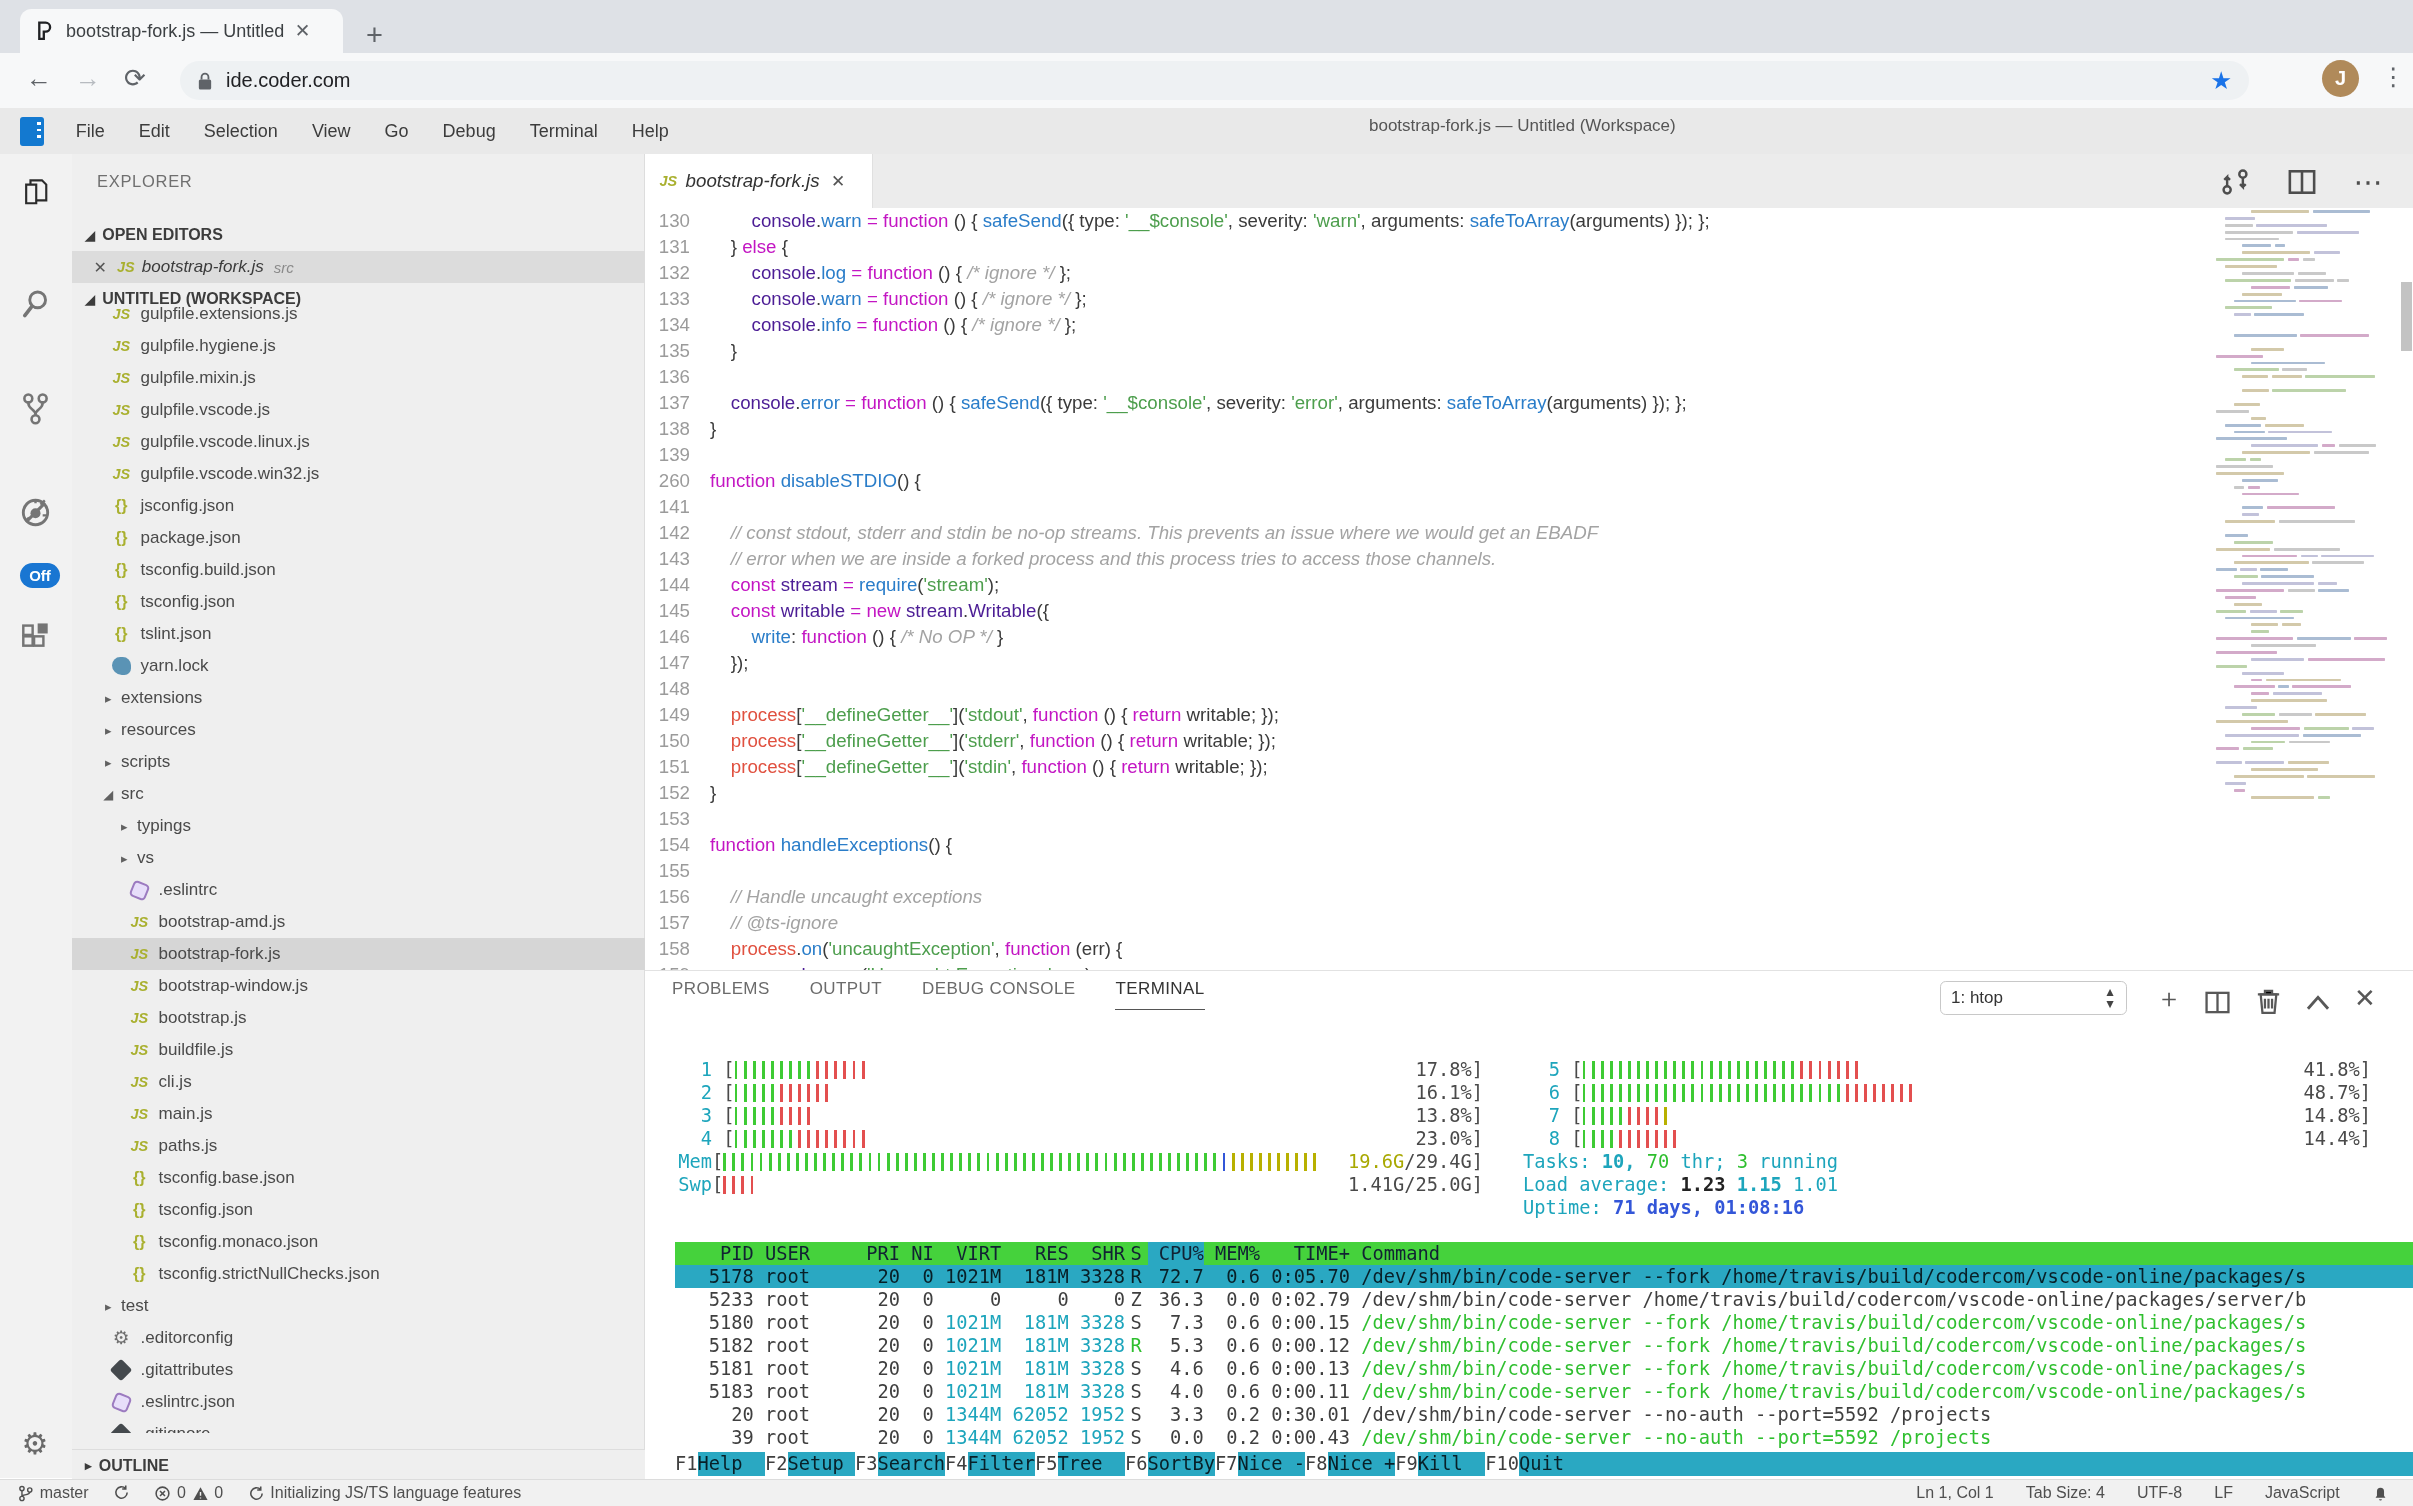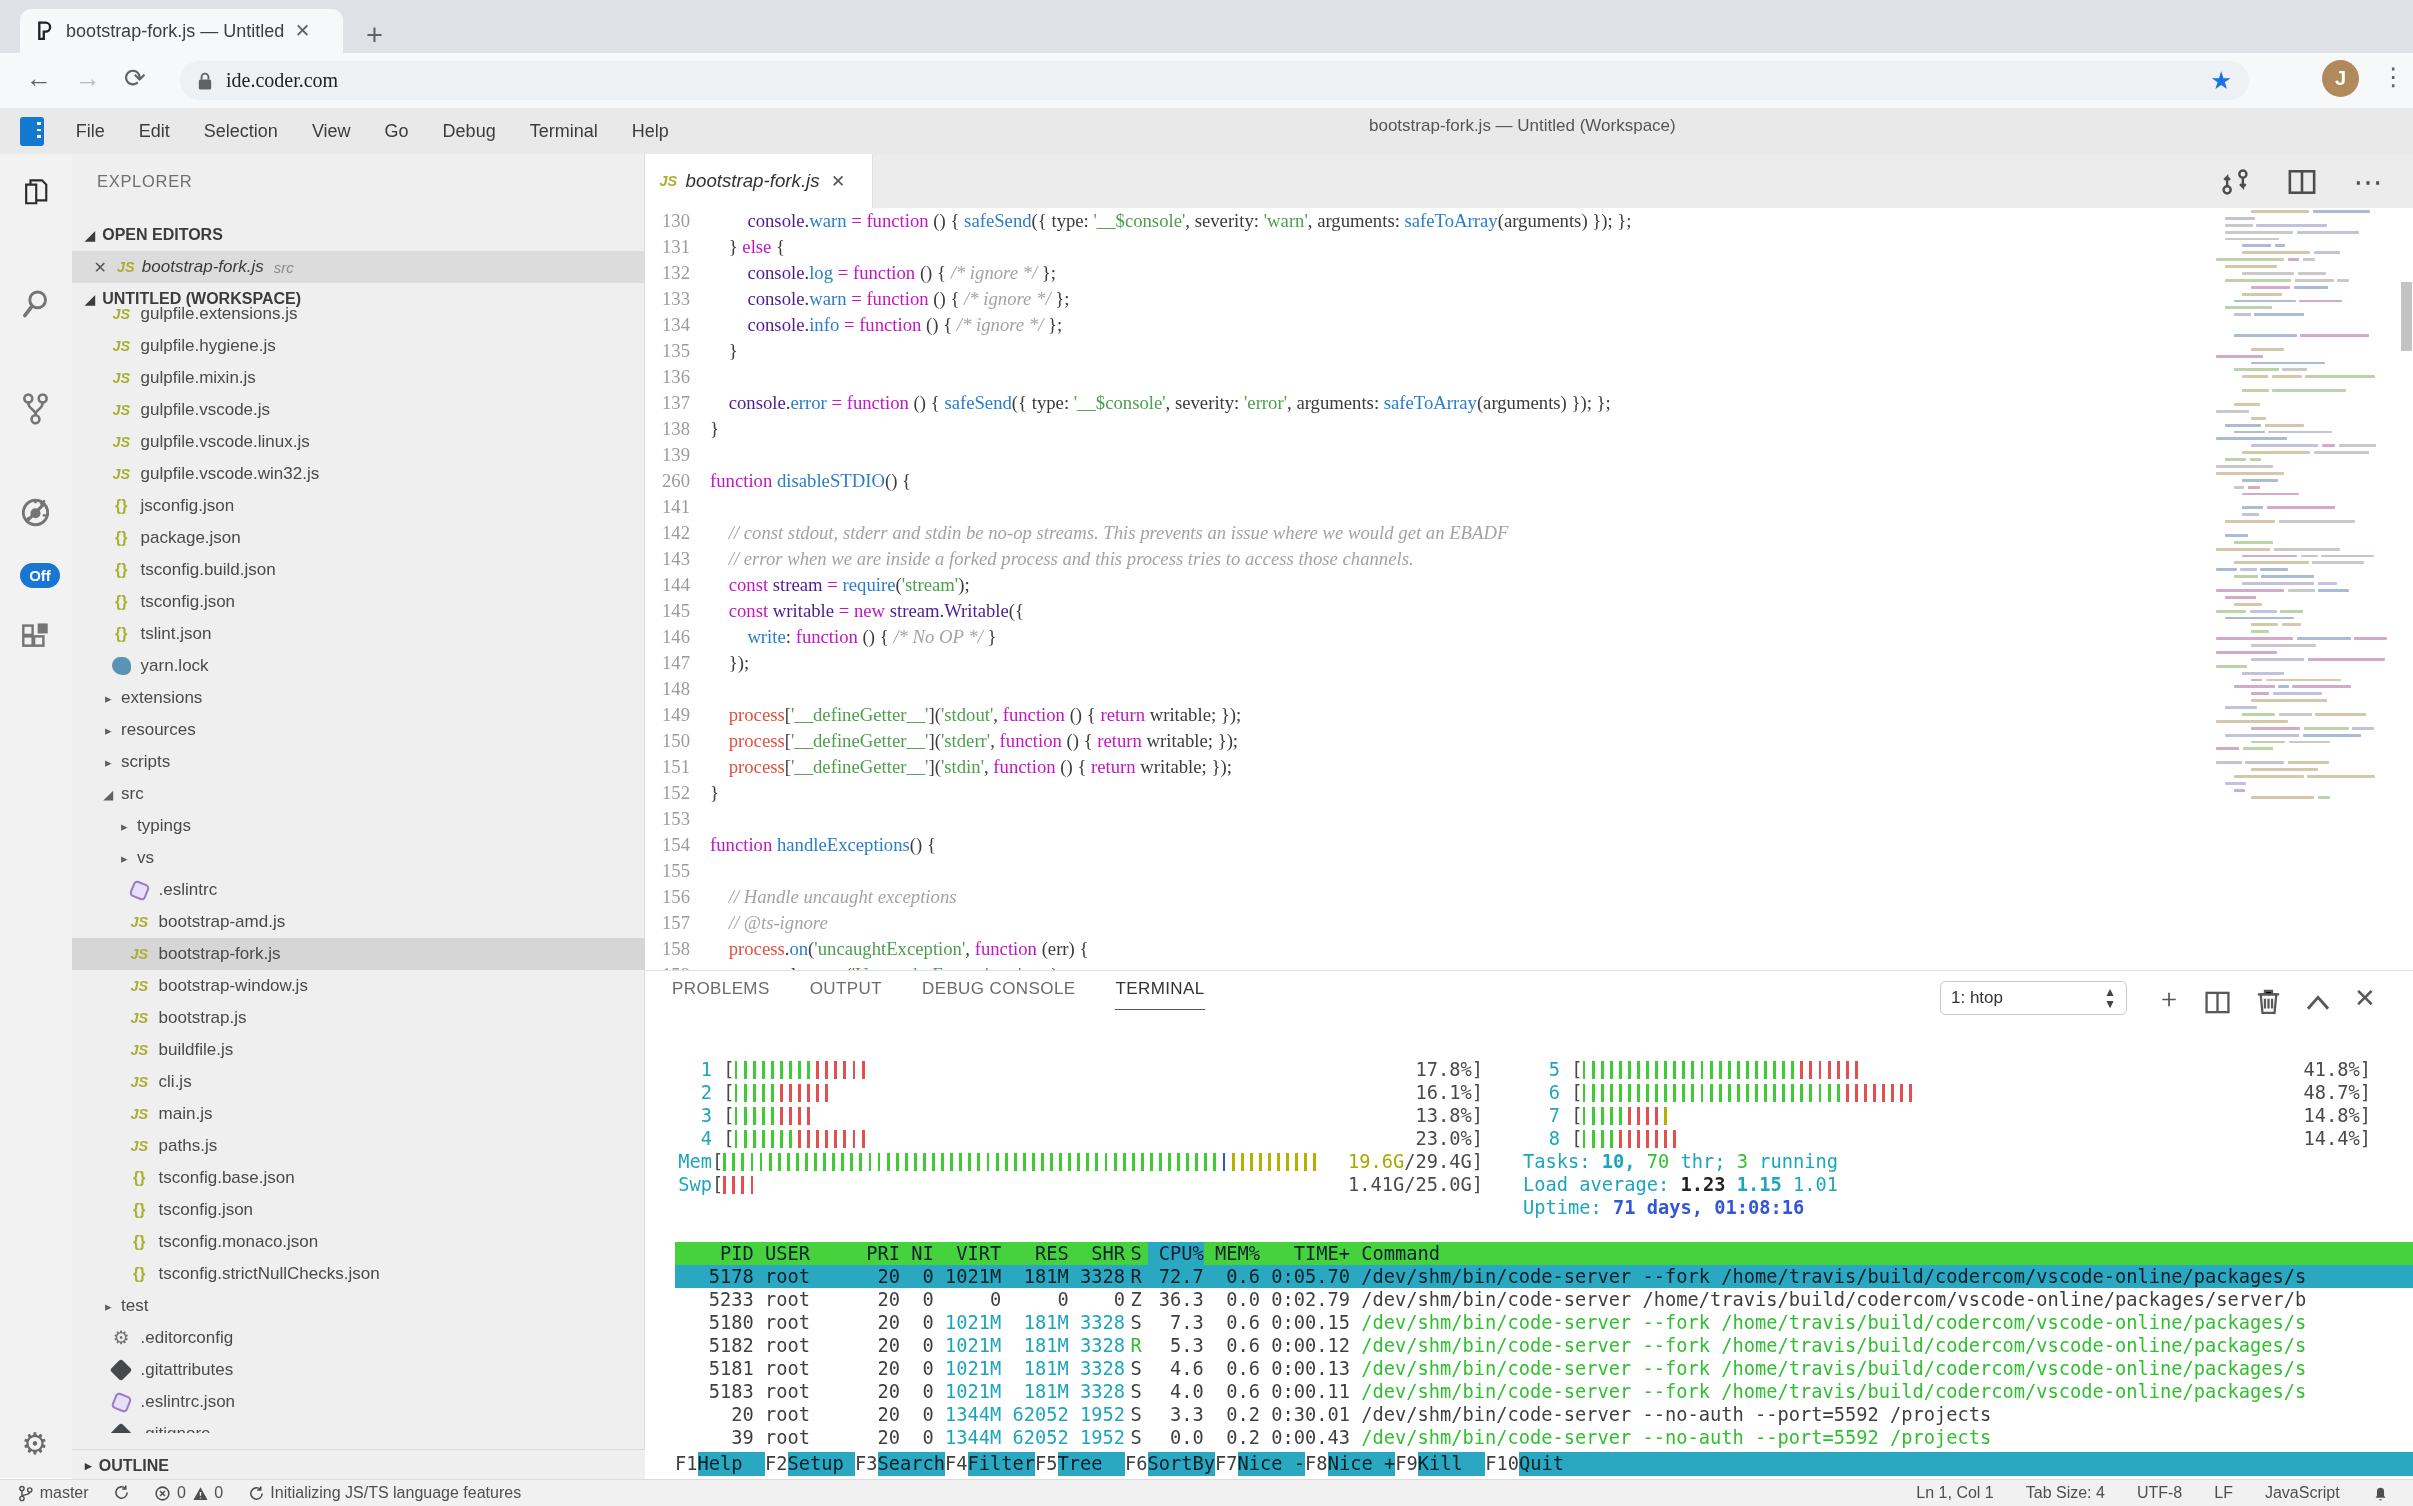--- a/index.html
+++ b/index.html
@@ -12,21 +12,21 @@
   #tabstrip { left:0; top:0; width:2413px; height:53px; background:#dee1e6; }
   #btab { left:20px; top:8.6px; width:323px; height:45px; background:#f7f8f9;
     border-radius:11.5px 11.5px 0 0; display:flex; align-items:center; padding:0 13px; }
   #btab .fav { width:21.6px; height:21.6px; margin-right:11.5px; flex:none; }
   #btab .ttl { font-size:18px; color:#3c4043; white-space:nowrap; overflow:hidden; width:223px; }
   #btab .cls { margin-left:5.7px; font-size:18.7px; color:#5f6368; }
   #newtab { left:366px; top:18.7px; font-size:29px; color:#5f6368; font-weight:300; }
   #toolbar { left:0; top:53px; width:2413px; height:55px; background:#f7f8f9; }
   .navic { top:63px; font-size:26px; color:#5f6368; }
   #omnibox { left:180px; top:61px; width:2069px; height:39px; background:#eef1f3;
-    border-radius:19.4px; display:flex; align-items:center; padding:0 17px;font-family:Liberation Serif, serif; }
+    border-radius:19.4px; display:flex; align-items:center; padding:0 17px; }
   #omnibox .lock { margin-right:13px; }
   #omnibox .url { font-size:20px; color:#202124; flex:1; }
   #star { color:#1a73e8; font-size:24.4px; margin-left:8.6px; }
   #avatar { left:2322px; top:60px; width:37px; height:37px; border-radius:50%;
     background:#b08a5a; color:#fff; font-size:20px; font-weight:bold;
     display:flex; align-items:center; justify-content:center; }
   #chromemenu { left:2381px; top:62px; font-size:24.4px; color:#5f6368; }
 
   
   #menubar { left:0; top:108px; width:2413px; height:47px; background:#e9e9e9;
@@ -78,21 +78,21 @@
   
   #editorarea { left:645px; top:154px; width:1769px; height:816px; background:#fff; }
   #tabbar { left:645px; top:154px; width:1769px; height:54px; background:#ececec;
     display:flex; align-items:center; }
   #etab { width:228px; height:54px; background:#fff; display:flex; align-items:center;
     padding:0 14.4px; border-right:0.7px solid #e0e0e0; }
   #etab .lbl { font-size:18.7px; font-style:italic; color:#333; margin:0 11.5px 0 8.6px; }
   #etab .cls { color:#555; font-size:17px; }
   #tabbar-icons { position:absolute; right:29px; top:165px; display:flex; gap:37px; align-items:center; }
   #editor { left:645px; top:208px; width:1467px; height:762px; overflow:hidden;
-    font-family:Liberation Serif, serif; font-size:18.7px; line-height:26px; }
+    font-family:Liberation Sans, sans-serif; font-size:18.7px; line-height:26px; }
   .cline { white-space:pre; display:flex; }
   .lnum { width:65px; flex:none; text-align:right; padding-right:20px; color:#9b9b9b; }
   .c-pl { color:#3b3b3b; } .c-kw { color:#c316c3; } .c-fn { color:#2a7dc9; }
   .c-mb { color:#2a7dc9; } .c-ob { color:#4c1d95; } .c-str { color:#4d9e4d; }
   .c-cm { color:#a3a3a3; font-style:italic; } .c-rd { color:#e0503f; }
   #minimap { left:2212px; top:210px; width:183px; height:596px; overflow:hidden; }
   .mmrow { height:2.9px; margin-bottom:4px; display:flex; gap:3.6px; }
   .mmseg { height:2.9px; border-radius:0.7px; }
   #vscroll { left:2401px; top:282px; width:10.8px; height:69px; background:#b9b9b9; opacity:.85; }
 

